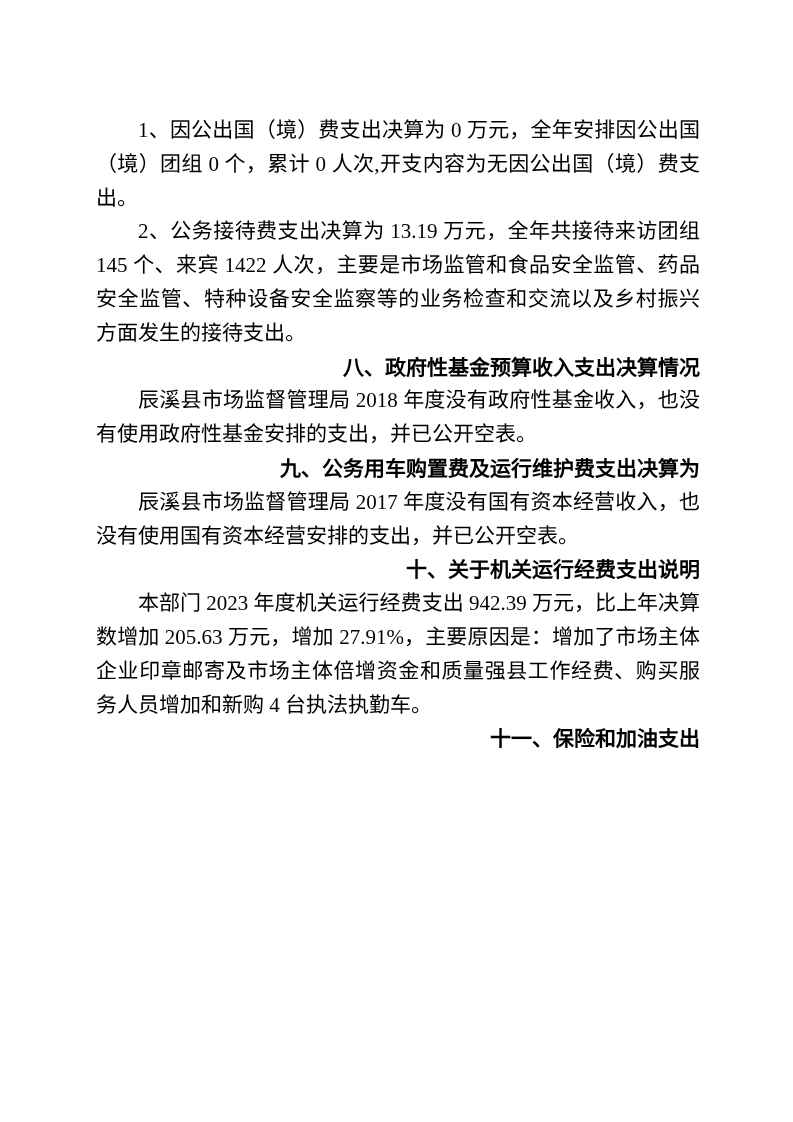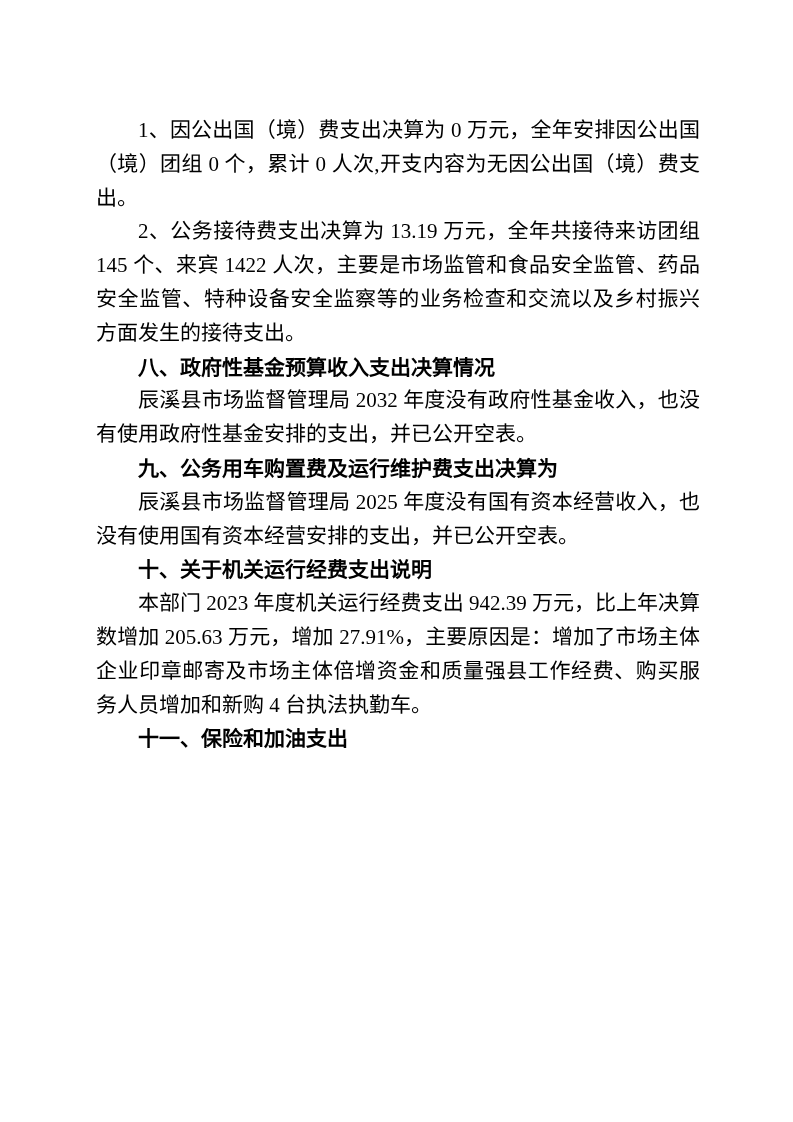--- a/index.html
+++ b/index.html
@@ -34,31 +34,31 @@
     padding: 0;
     text-indent: 2em;
   }
   .para-body {
     font-family: "Liberation Serif", "DejaVu Serif", serif;
     font-weight: normal;
   }
   .para-heading {
     font-family: "Liberation Sans", "DejaVu Sans", sans-serif;
     font-weight: bold;
-    text-align: left;
+    text-align: right;
   }
 </style>
 </head>
 <body>
 
 <div class="page">
   <div class="doc-body" id="doc-body">
       <p class="para-body">1、因公出国（境）费支出决算为 0 万元，全年安排因公出国（境）团组 0 个，累计 0 人次,开支内容为无因公出国（境）费支出。</p>
       <p class="para-body">2、公务接待费支出决算为 13.19 万元，全年共接待来访团组 145 个、来宾 1422 人次，主要是市场监管和食品安全监管、药品安全监管、特种设备安全监察等的业务检查和交流以及乡村振兴方面发生的接待支出。</p>
       <p class="para-heading">八、政府性基金预算收入支出决算情况</p>
-      <p class="para-body">辰溪县市场监督管理局 2032 年度没有政府性基金收入，也没有使用政府性基金安排的支出，并已公开空表。</p>
+      <p class="para-body">辰溪县市场监督管理局 2018 年度没有政府性基金收入，也没有使用政府性基金安排的支出，并已公开空表。</p>
       <p class="para-heading">九、公务用车购置费及运行维护费支出决算为</p>
-      <p class="para-body">辰溪县市场监督管理局 2025 年度没有国有资本经营收入，也没有使用国有资本经营安排的支出，并已公开空表。</p>
+      <p class="para-body">辰溪县市场监督管理局 2017 年度没有国有资本经营收入，也没有使用国有资本经营安排的支出，并已公开空表。</p>
       <p class="para-heading">十、关于机关运行经费支出说明</p>
       <p class="para-body">本部门 2023 年度机关运行经费支出 942.39 万元，比上年决算数增加 205.63 万元，增加 27.91%，主要原因是：增加了市场主体企业印章邮寄及市场主体倍增资金和质量强县工作经费、购买服务人员增加和新购 4 台执法执勤车。</p>
       <p class="para-heading">十一、保险和加油支出</p>
     </div>
 </div>
 
 </body></html>

